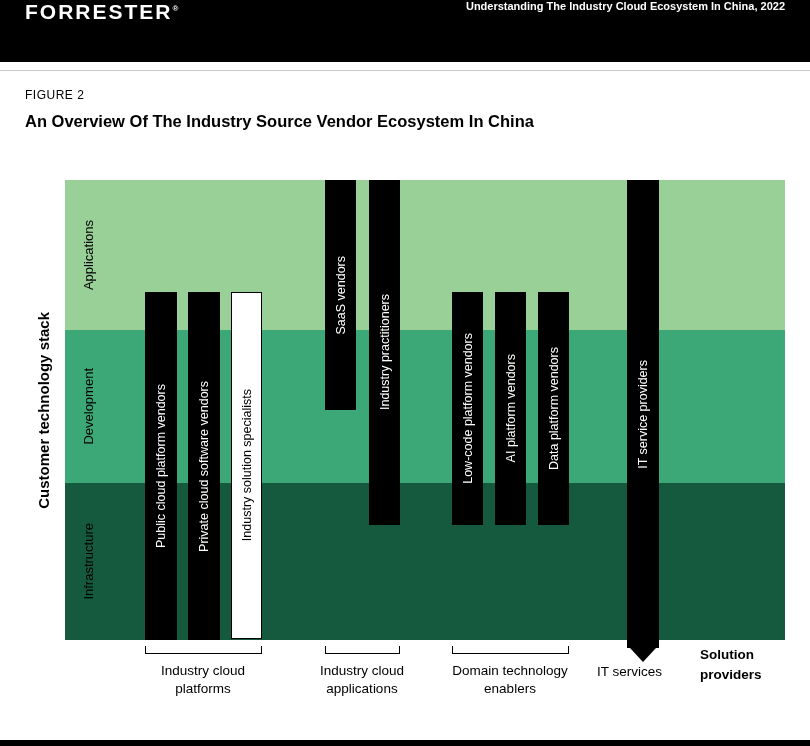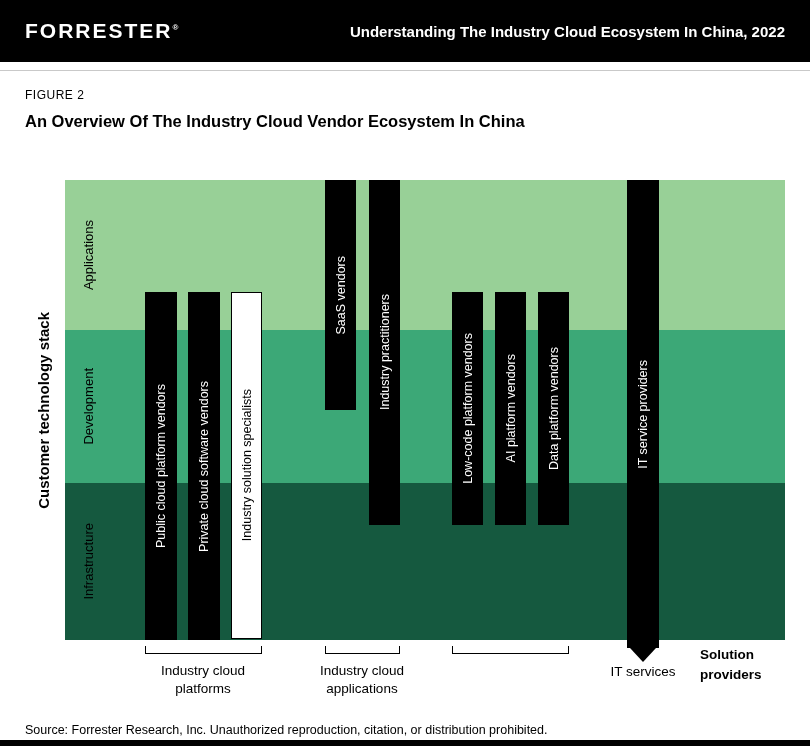--- a/index.html
+++ b/index.html
@@ -2,25 +2,25 @@
 <html><head>
 <meta charset="utf-8">
 <style>
   * { margin:0; padding:0; box-sizing:border-box; }
   html,body { background:#ffffff; }
   body { font-family:"Liberation Sans", sans-serif; color:#000; }
   .page { position:relative; width:810px; height:746px; background:#fff; overflow:hidden; }
 
   
   .header { position:absolute; top:0; left:0; width:810px; height:62px; background:#000; color:#fff;
-            display:flex; align-items:center; justify-content:space-between; padding:0 25px; }
+            display:flex; align-items:flex-start; justify-content:space-between; padding:0 25px; }
   .logo { font-size:21px; font-weight:bold; letter-spacing:2px; white-space:nowrap; }
   .logo .reg { font-size:8px; vertical-align:super; letter-spacing:0; }
   .header-titles { text-align:right; }
-  .header-title { font-size:15px; font-weight:bold; }
+  .header-title { font-size:11px; font-weight:bold; }
   .header-subtitle { font-size:12.5px; margin-top:3px; }
 
   .divider { position:absolute; top:70px; left:0; width:810px; height:1px; background:#c9c9c9; }
 
   .figure-label { position:absolute; top:88px; left:25px; font-size:12px; letter-spacing:0.5px; }
   .figure-title { position:absolute; top:112px; left:25px; font-size:16.5px; font-weight:bold; }
 
   
   .chart { position:absolute; left:65px; top:180px; width:720px; height:460px; }
   .band { position:absolute; left:0; width:720px; }
@@ -61,21 +61,21 @@
              border-left:1.5px solid #000; border-right:1.5px solid #000; border-bottom:1.5px solid #000; }
   .bracket-platforms { left:145px; width:117px; }
   .bracket-apps      { left:325px; width:75px;  }
   .bracket-enablers  { left:452px; width:117px; }
 
   
   .group-label { position:absolute; top:662px; font-size:13.5px; line-height:1.35; text-align:center; }
   .group-platforms { left:133px; width:140px; }
   .group-apps      { left:292px; width:140px; }
   .group-enablers  { left:425px; width:170px; }
-  .it-label { position:absolute; left:597px; top:664px; width:92px; text-align:center; font-size:13.5px; }
+  .it-label { position:absolute; left:597px; top:664px; width:92px; font-size:13.5px; }
   .heritage-label { position:absolute; left:700px; top:645px; width:86px; font-weight:bold; font-size:13.5px; line-height:1.45; }
 
   .source { position:absolute; left:25px; top:723px; font-size:12.5px; }
   .bottom-bar { position:absolute; left:0; top:740px; width:810px; height:6px; background:#000; }
 </style>
 </head>
 <body>
 
 <div class="page">
 
@@ -84,21 +84,21 @@
       <span>FORRESTER</span><span class="reg">®</span>
     </div>
     <div class="header-titles">
       <div class="header-title">Understanding The Industry Cloud Ecosystem In China, 2022</div>
     </div>
   </div>
 
   <div class="divider"></div>
 
   <div class="figure-label">FIGURE 2</div>
-  <div class="figure-title">An Overview Of The Industry Cloud Vendor Ecosystem In China</div>
+  <div class="figure-title">An Overview Of The Industry Source Vendor Ecosystem In China</div>
 
   <div class="chart">
     <div class="band band-apps"></div>
     <div class="band band-dev"></div>
     <div class="band band-infra"></div>
   </div>
 
   <div class="axis-label">
     <span class="vtext">Customer technology stack</span>
   </div>
@@ -140,19 +140,19 @@
     <span class="vtext">IT service providers</span>
   </div>
   <div class="it-arrow"></div>
 
   <div class="bracket bracket-platforms"></div>
   <div class="bracket bracket-apps"></div>
   <div class="bracket bracket-enablers"></div>
 
   <div class="group-label group-platforms">Industry cloud platforms</div>
   <div class="group-label group-apps">Industry cloud applications</div>
+  <div class="group-label group-enablers">Domain technology enablers</div>
   <div class="it-label">IT services</div>
   <div class="heritage-label">Solution providers</div>
 
-  <div class="source">Source: Forrester Research, Inc. Unauthorized reproduction, citation, or distribution prohibited.</div>
   <div class="bottom-bar"></div>
 
 </div>
 
 </body></html>

